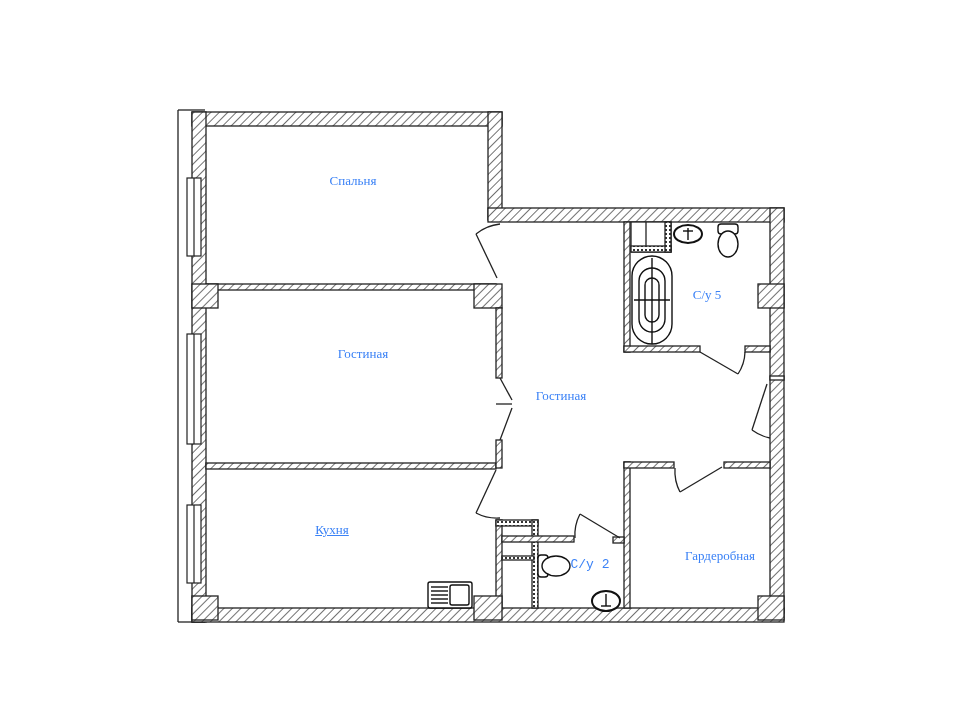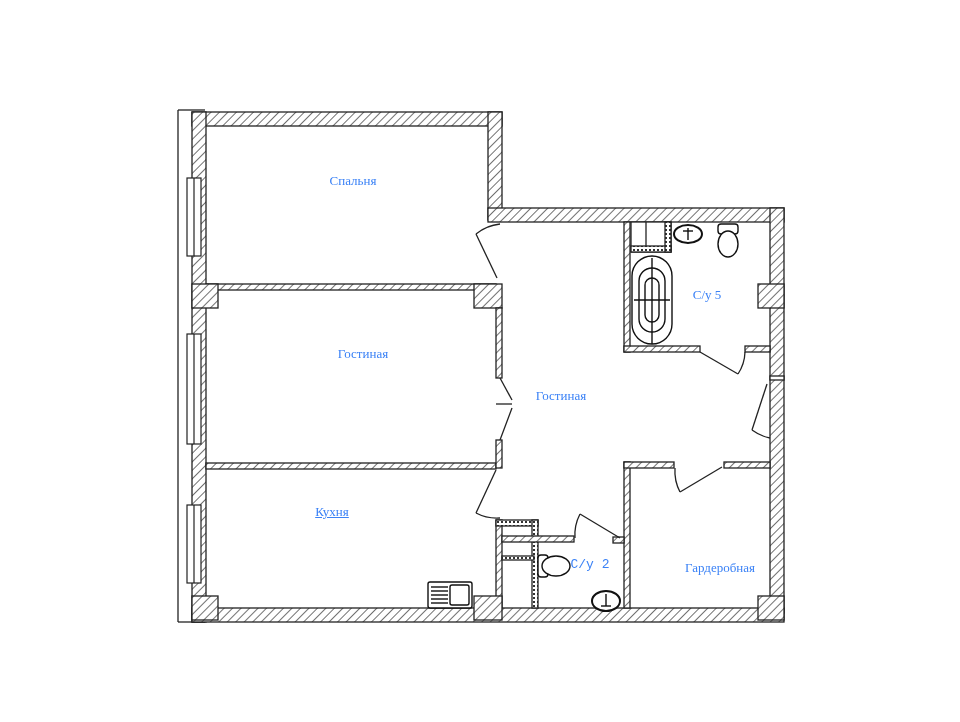--- a/index.html
+++ b/index.html
@@ -131,17 +131,17 @@
     <line x1="431" y1="587" x2="448" y2="587"></line>
     <line x1="431" y1="591" x2="448" y2="591"></line>
     <line x1="431" y1="595" x2="448" y2="595"></line>
     <line x1="431" y1="599" x2="448" y2="599"></line>
     <line x1="431" y1="603" x2="448" y2="603"></line>
   </g>
 </svg>
 
 <div class="label" style="left:353px;top:181px;">Спальня</div>
 <div class="label" style="left:363px;top:354px;">Гостиная</div>
-<div class="label" style="left:332px;top:512px;text-decoration:underline;">Кухня</div>
+<div class="label" style="left:332px;top:530px;text-decoration:underline;">Кухня</div>
 <div class="label" style="left:561px;top:396px;">Гостиная</div>
 <div class="label" style="left:707px;top:295px;">С/у 5</div>
 <div class="label" style="left:590px;top:564px;font-family:Liberation Mono, monospace;">С/у 2</div>
-<div class="label" style="left:720px;top:568px;">Гардеробная</div>
+<div class="label" style="left:720px;top:556px;">Гардеробная</div>
 
 </body></html>

